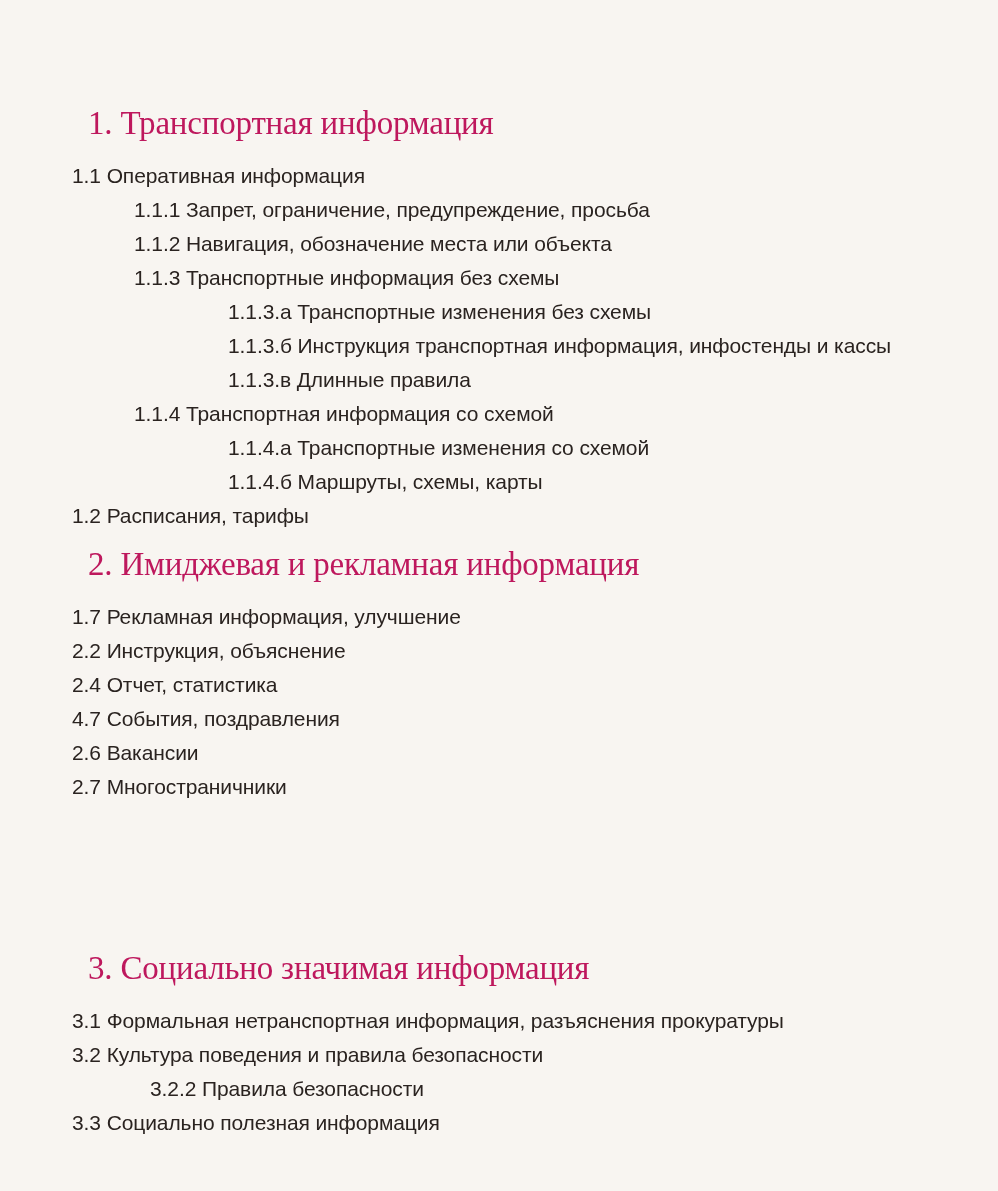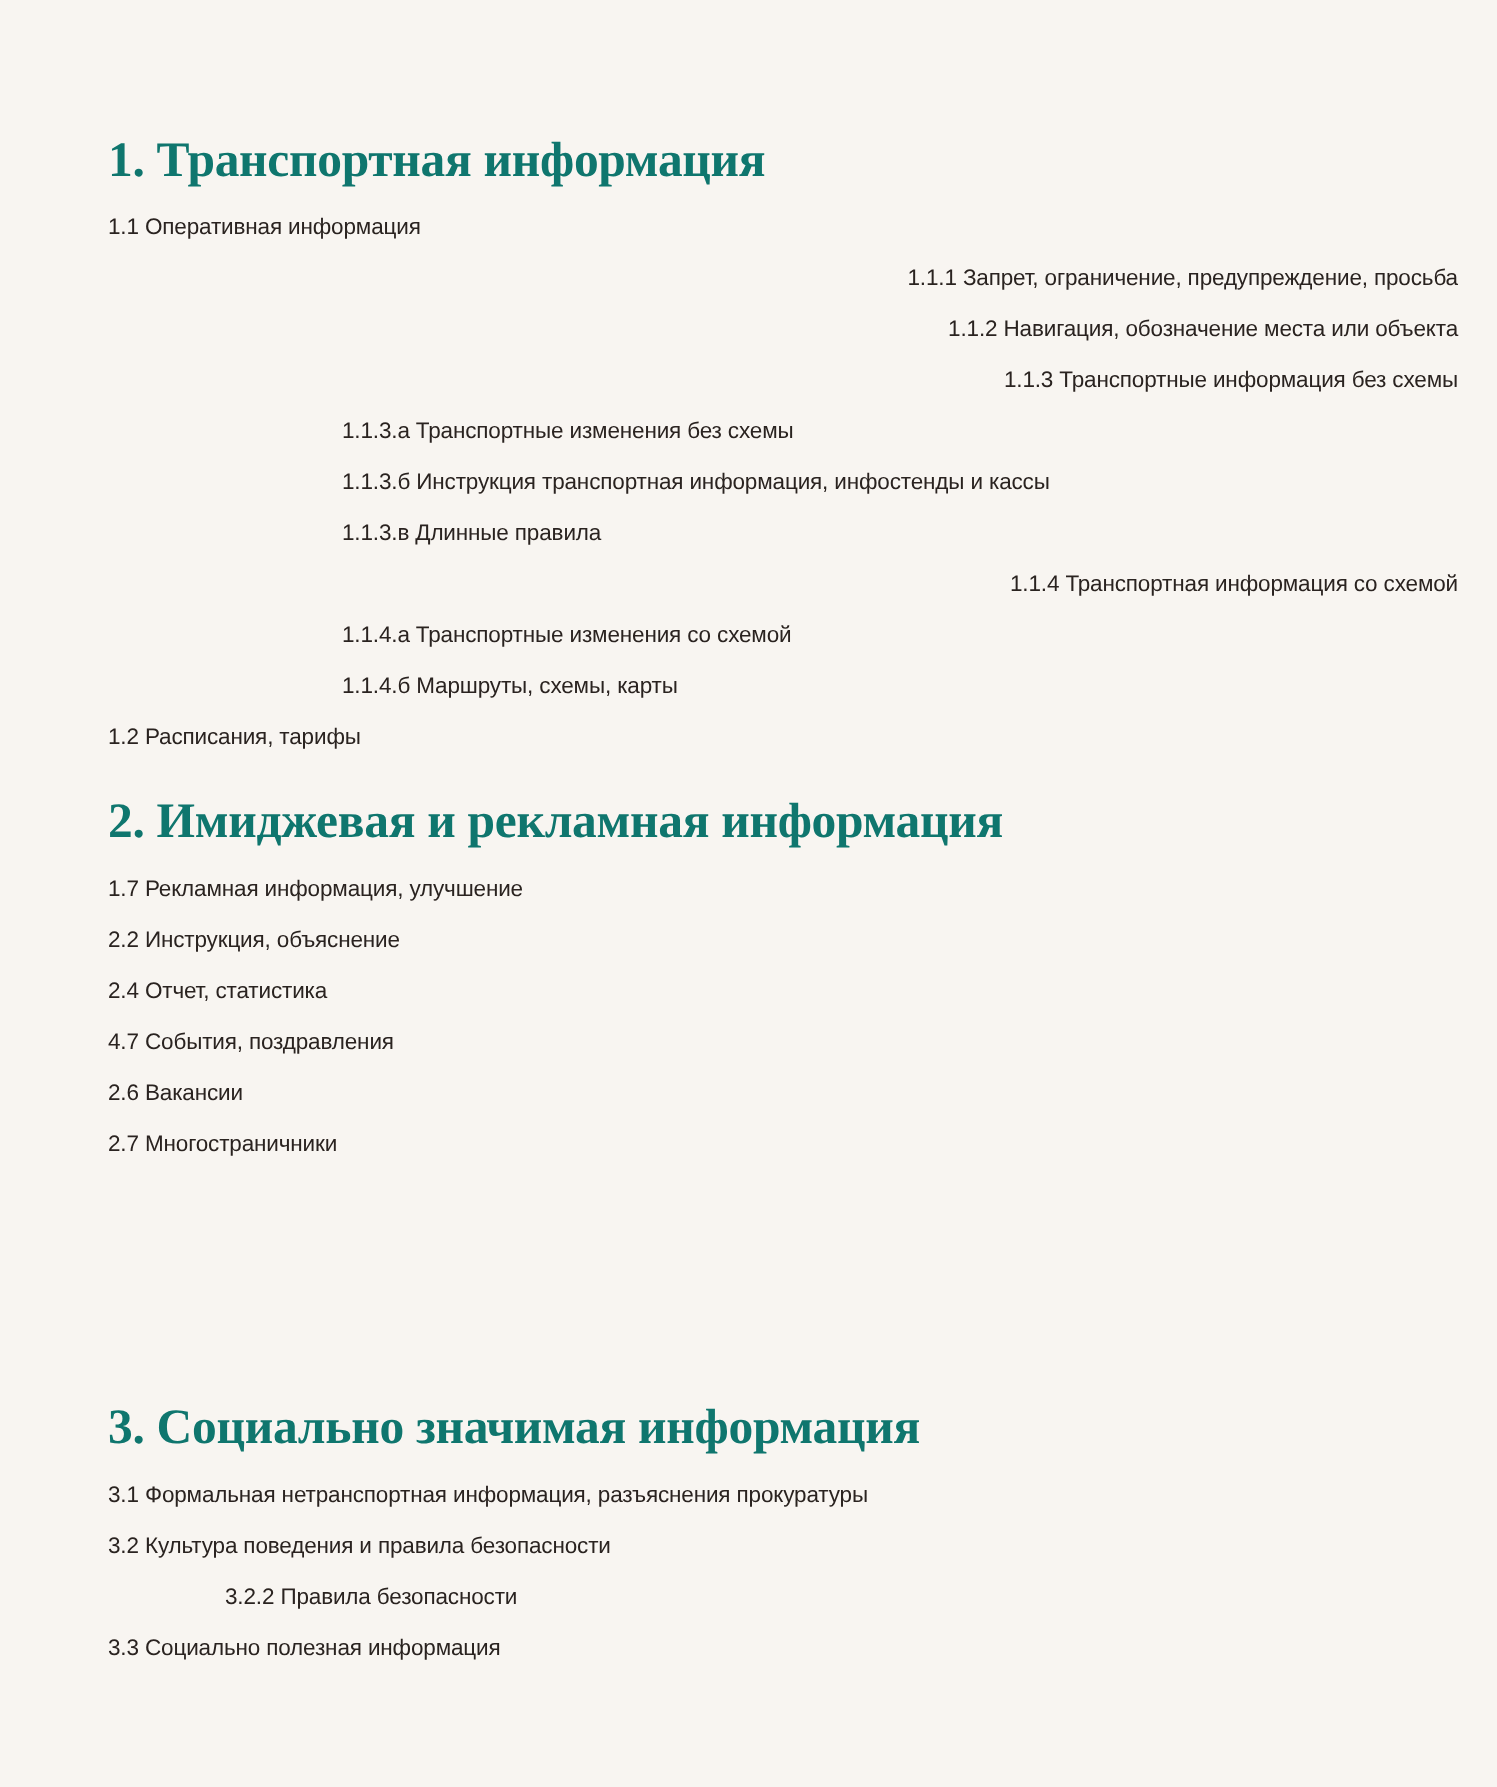--- a/index.html
+++ b/index.html
@@ -2,27 +2,27 @@
 <html><head>
 <meta charset="utf-8">
 <style>
   html, body { margin:0; padding:0; }
   body {
     width:998px; height:1191px; background:#f8f5f1; color:#2a2320;
     font-family:"Liberation Sans", sans-serif; position:relative; overflow:hidden;
   }
   .section { position:absolute; left:72px; width:900px; }
   h2 {
-    margin:0; font-family:"Liberation Serif", serif; font-weight:bold;
-    font-size:33px; line-height:40px; letter-spacing:-0.2px; color:#0f766e;
+    margin:16px; font-family:"Liberation Serif", serif; font-weight:normal;
+    font-size:33px; line-height:40px; letter-spacing:-0.2px; color:#be185d;
   }
   ul { list-style:none; margin:8px 0 0 0; padding:0; }
-  li { font-size:15px; line-height:34px; white-space:nowrap; color:#2a2320; letter-spacing:-0.1px; }
+  li { font-size:21px; line-height:34px; white-space:nowrap; color:#2a2320; letter-spacing:-0.1px; }
   li.l1 { padding-left:0; }
-  li.l2 { padding-left:62px;text-align:right; }
+  li.l2 { padding-left:62px; }
   li.l3 { padding-left:156px; }
   li.l2b { padding-left:78px; }
 </style>
 </head>
 <body>
 
 <div class="section" style="top:87px;">
   <h2>1. Транспортная информация</h2>
   <ul>
     <li class="l1">1.1 Оперативная информация</li>

